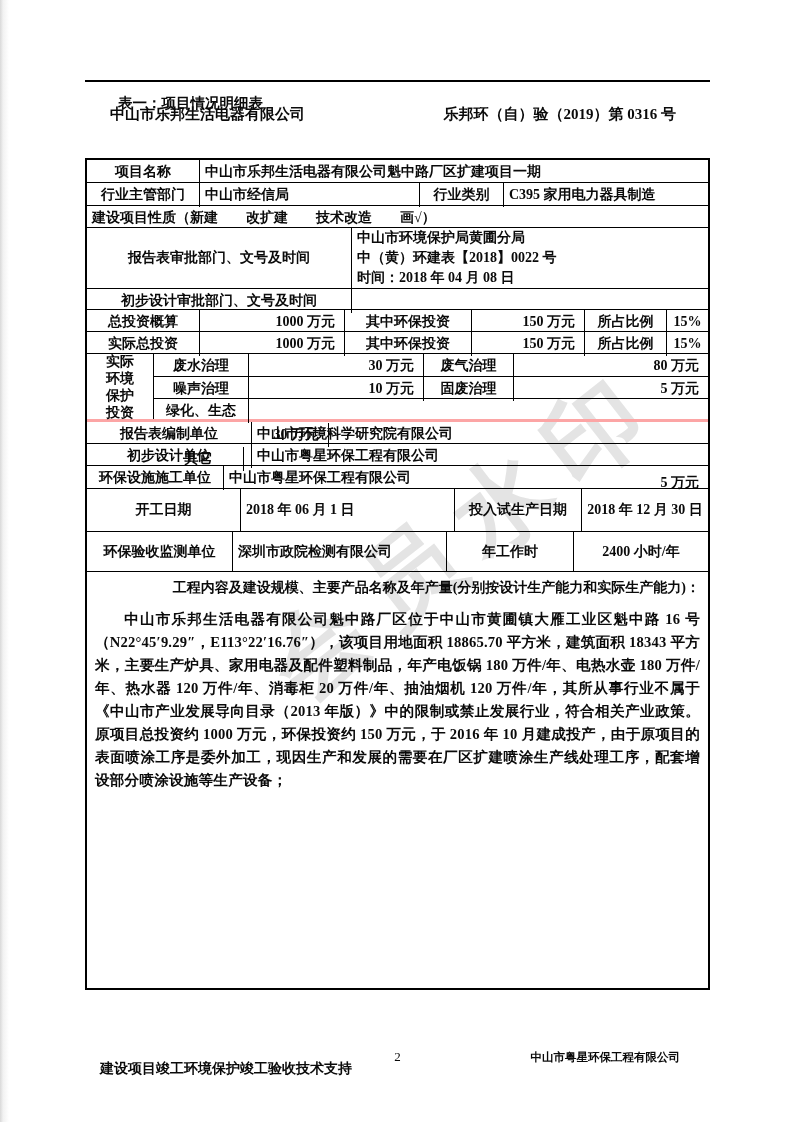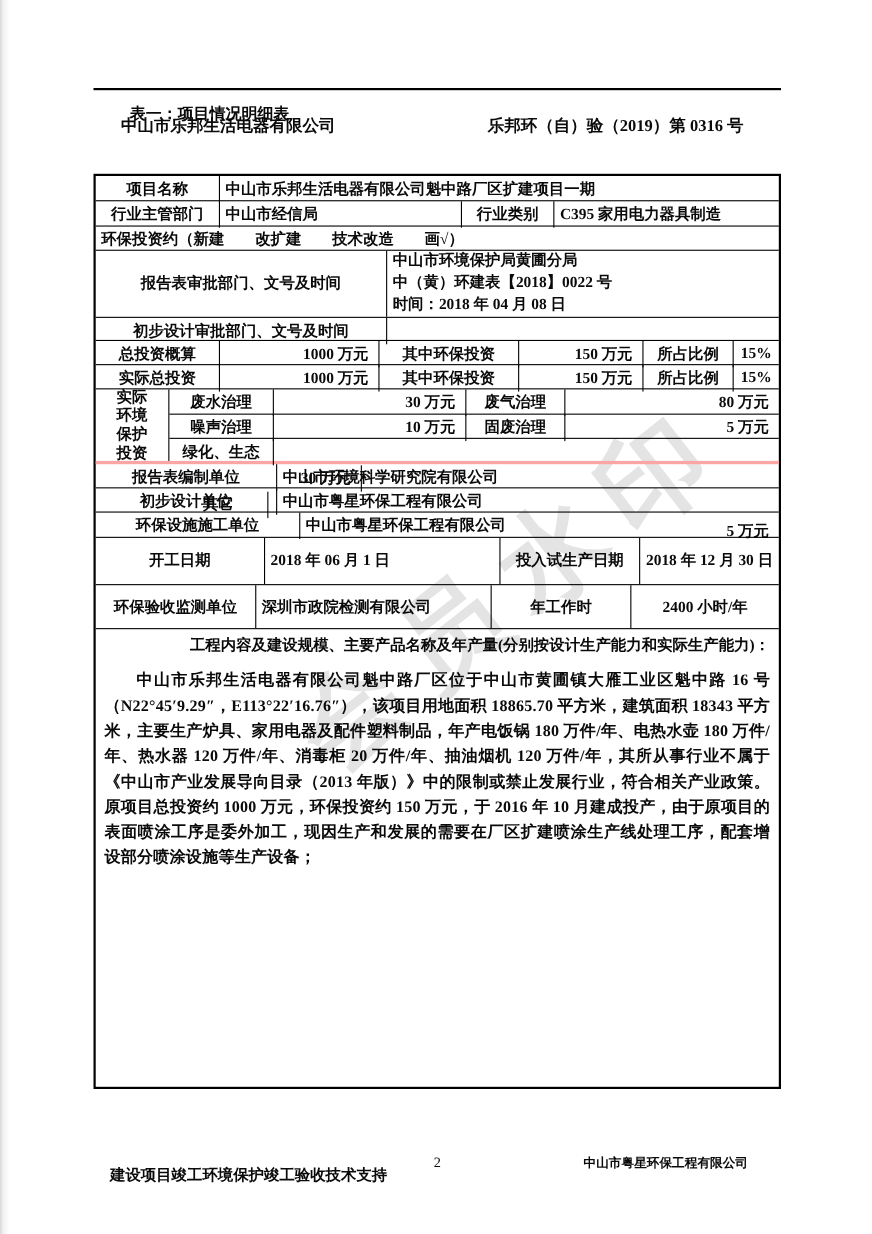--- a/index.html
+++ b/index.html
@@ -74,21 +74,21 @@
       </div>
 
       <div class="trow" style="height:23px">
         <div class="cell" style="width:113px">行业主管部门</div>
         <div class="cell left" style="width:220px">中山市经信局</div>
         <div class="cell" style="width:84px">行业类别</div>
         <div class="cell grow endc left">C395 家用电力器具制造</div>
       </div>
 
       <div class="trow" style="height:22px">
-        <div class="cell grow endc left">环保投资约（新建　　改扩建　　技术改造　　画√）</div>
+        <div class="cell grow endc left">建设项目性质（新建　　改扩建　　技术改造　　画√）</div>
       </div>
 
       <div class="trow" style="height:61px">
         <div class="cell" style="width:265px">报告表审批部门、文号及时间</div>
         <div class="cell grow endc col">
           <span>中山市环境保护局黄圃分局</span>
           <span>中（黄）环建表【2018】0022 号</span>
           <span>时间：2018 年 04 月 08 日</span>
         </div>
       </div>
@@ -142,21 +142,21 @@
 
       <div class="trow" style="height:22px">
         <div class="cell" style="width:165px">报告表编制单位</div>
         <div class="cell grow endc left">中山市环境科学研究院有限公司</div>
       </div>
       <div class="trow" style="height:22px">
         <div class="cell" style="width:165px">初步设计单位</div>
         <div class="cell grow endc left">中山市粤星环保工程有限公司</div>
       </div>
       <div class="trow" style="height:23px">
-        <div class="cell" style="width:186px">环保设施施工单位</div>
+        <div class="cell" style="width:137px">环保设施施工单位</div>
         <div class="cell grow endc left">中山市粤星环保工程有限公司</div>
       </div>
 
       <div class="trow" style="height:43px">
         <div class="cell" style="width:154px">开工日期</div>
         <div class="cell left" style="width:214px">2018 年 06 月 1 日</div>
         <div class="cell" style="width:127px">投入试生产日期</div>
         <div class="cell grow endc">2018 年 12 月 30 日</div>
       </div>
 

